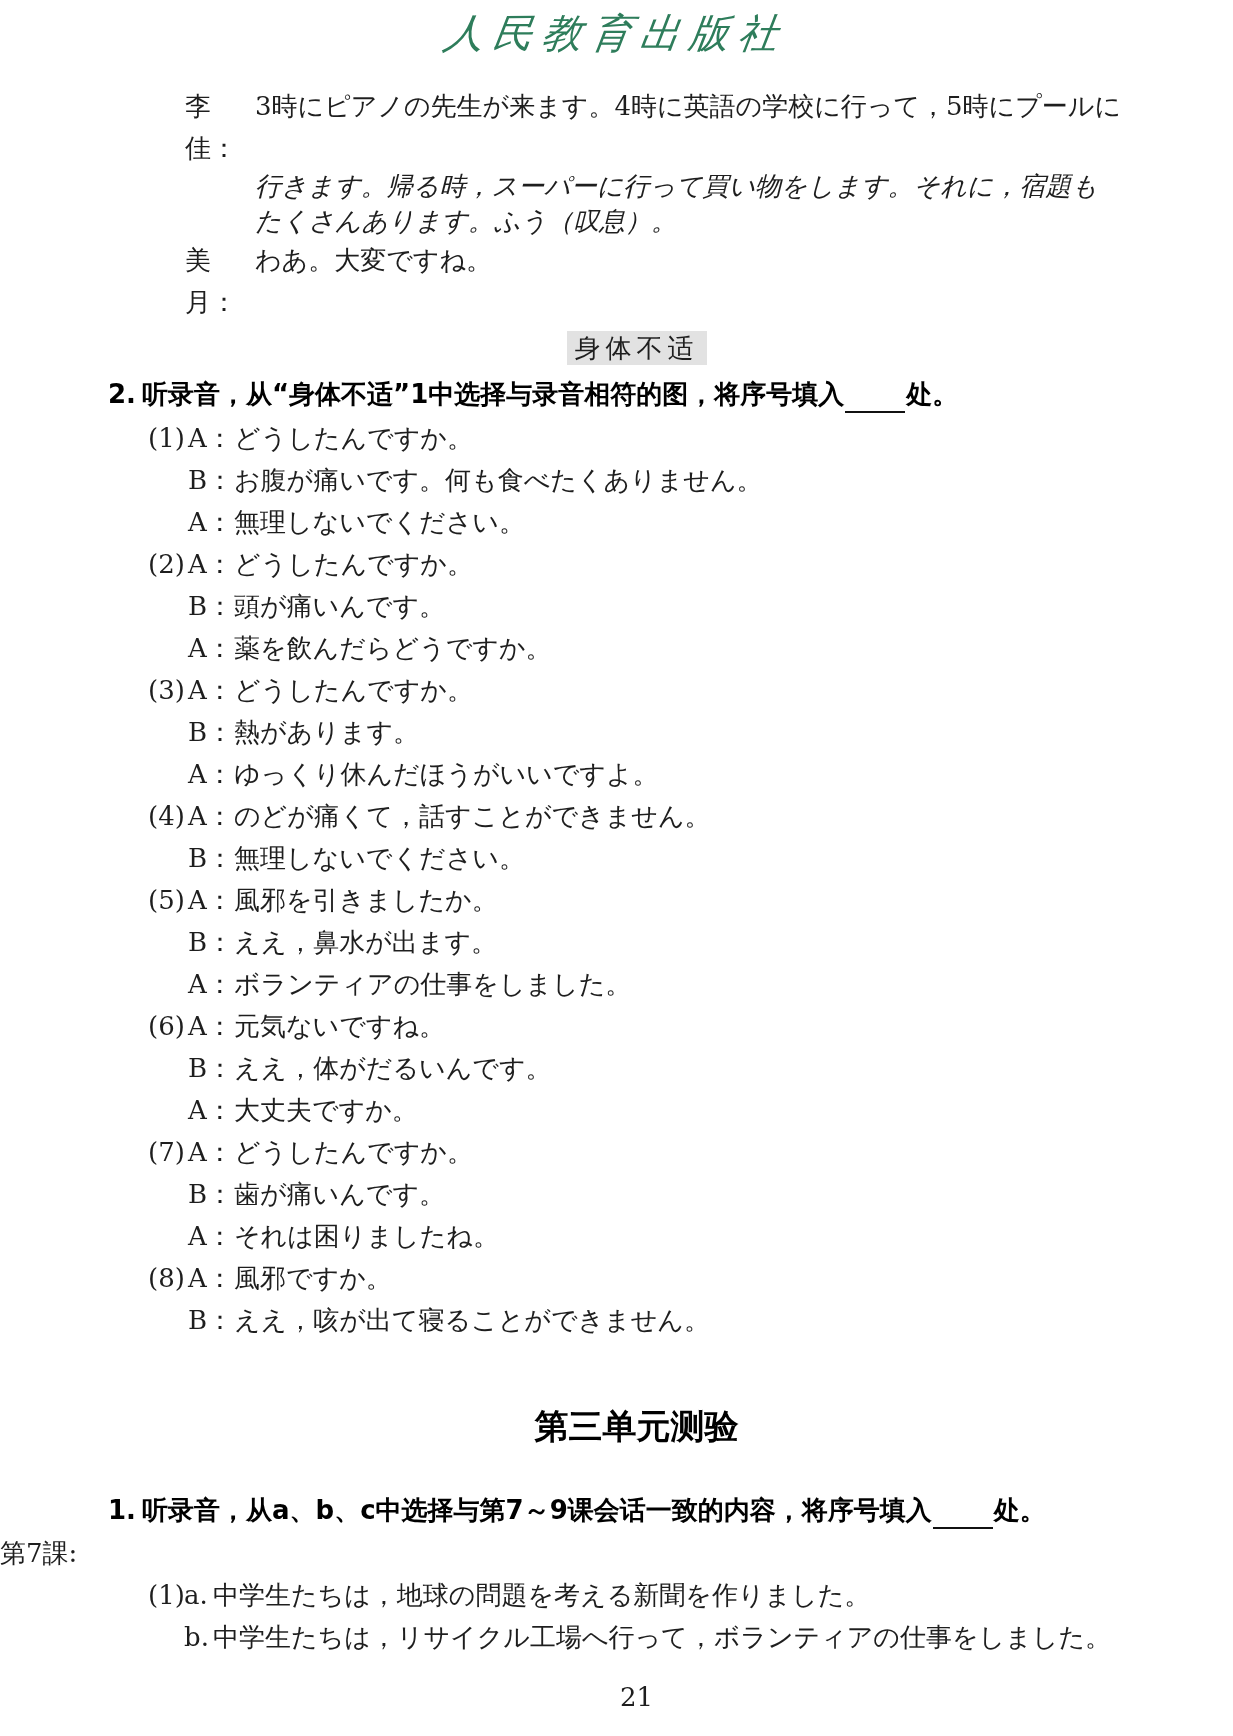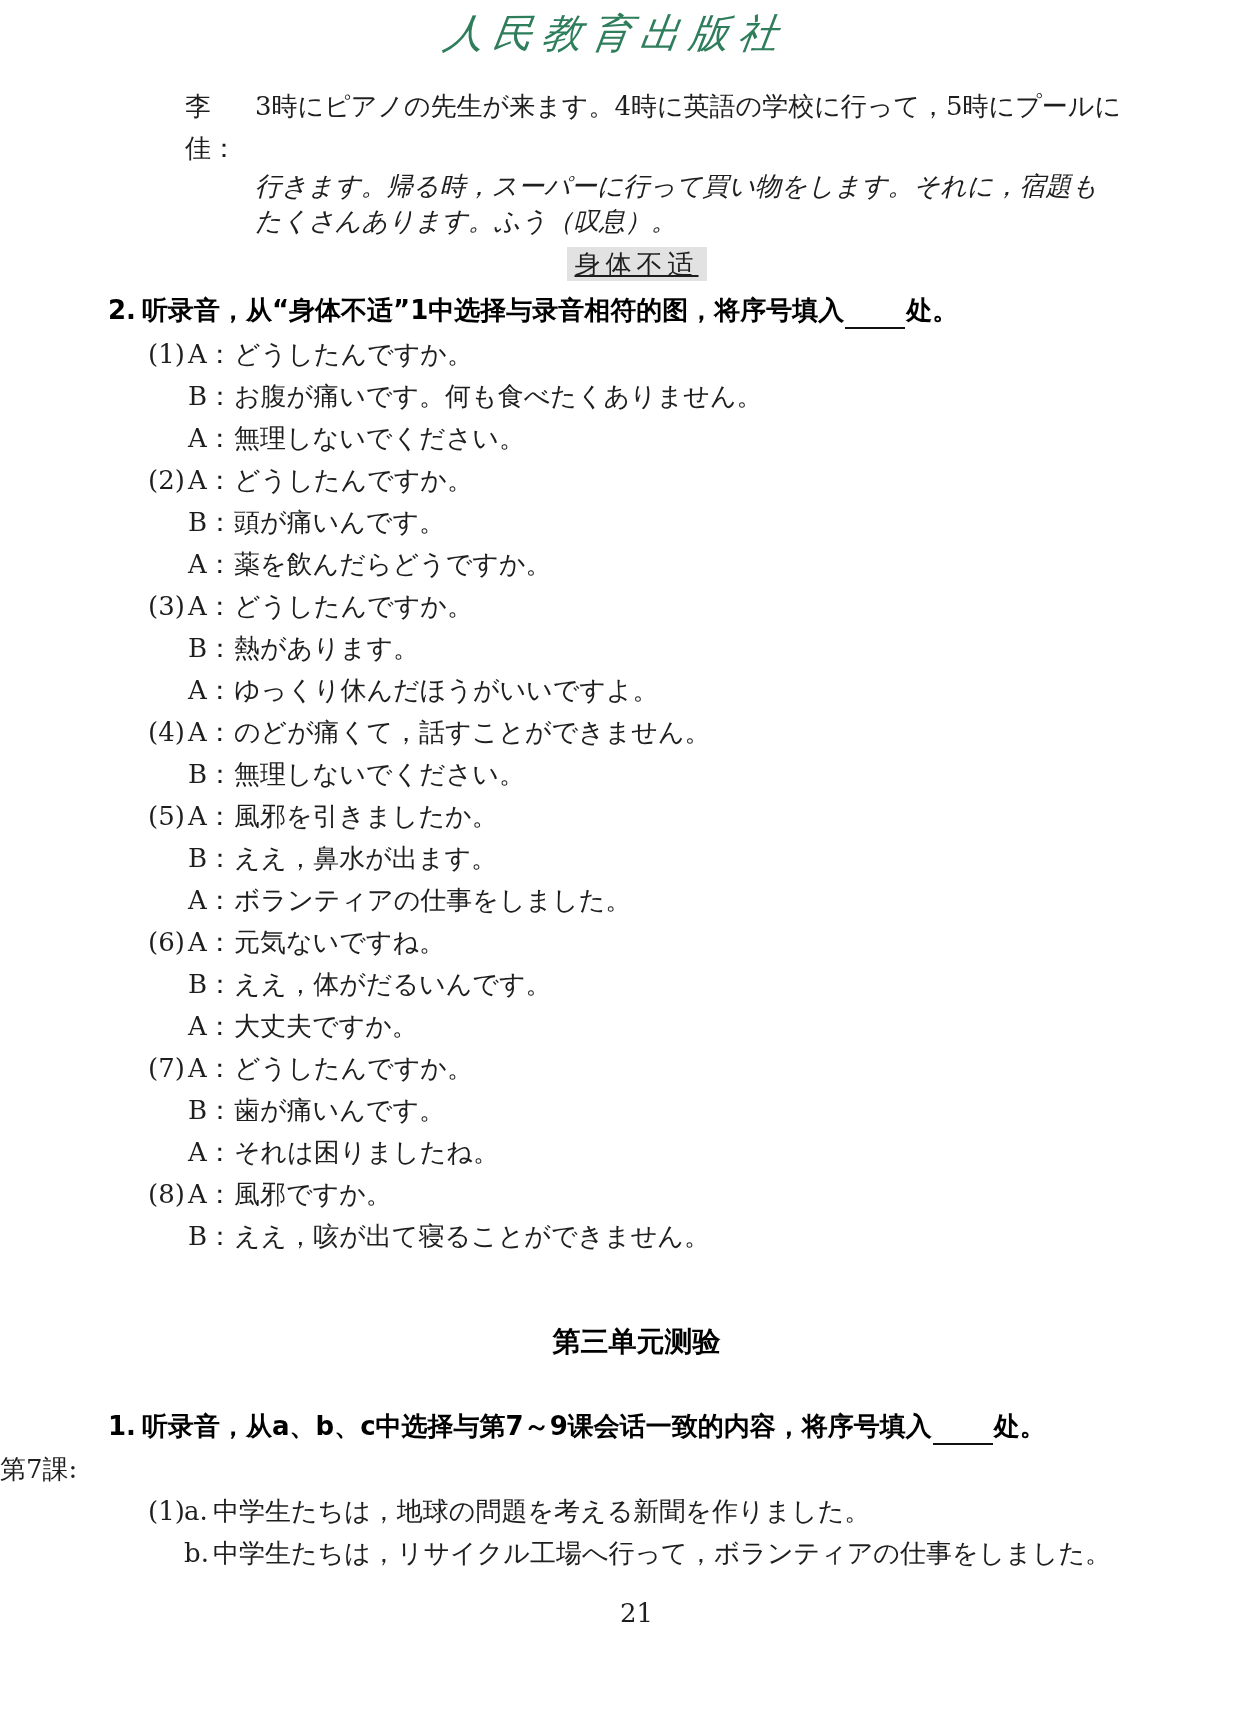--- a/index.html
+++ b/index.html
@@ -25,21 +25,21 @@
   .logo-top { padding-top:8px; }
 
   
   .dialogue { margin-top:27px; }
   .d-row { display:flex; line-height:42px; padding-left:185px; }
   .d-spk { width:70px; flex:none; }
   .d-cont { padding-left:255px;font-style:italic; }
 
   
   .center-col { text-align:center; padding-left:40px; }
-  .label-row { margin-top:8px; line-height:34px;text-decoration:underline; }
+  .label-row { margin-top:8px; line-height:34px; }
   .section-label {
     background:#e2e2e2;
     padding:2px 8px;
     letter-spacing:5px;
   }
 
   
   .instr {
     display:flex;
     margin-top:7px;
@@ -64,21 +64,21 @@
   .row { display:flex; line-height:42px; }
   .num { width:40px; flex:none; margin-left:148px; }
   .spk { width:46px; flex:none; }
   .txt { flex:1; }
 
   
   .unit-title {
     margin:61px 0 0 0;
     font-family:"DejaVu Sans","Liberation Sans",sans-serif;
     font-weight:bold;
-    font-size:28px;
+    font-size:34px;
     line-height:48px;
     color:#000;
   }
   .instr-bottom { margin-top:38px; }
   .lesson { line-height:42px; }
   .opt-row { display:flex; line-height:42px; }
   .opt-num { width:36px; flex:none; margin-left:148px; }
   .opt-label { width:29px; flex:none; }
 
   
@@ -95,20 +95,24 @@
     <div class="d-row">
       <span class="d-spk">李佳：</span>
       <span class="txt">3時にピアノの先生が来ます。4時に英語の学校に行って，5時にプールに</span>
     </div>
     <div class="d-cont">
       <span class="txt">行きます。帰る時，スーパーに行って買い物をします。それに，宿題も</span>
     </div>
     <div class="d-cont">
       <span class="txt">たくさんあります。ふう（叹息）。</span>
     </div>
+    <div class="d-row">
+      <span class="d-spk">美月：</span>
+      <span class="txt">わあ。大変ですね。</span>
+    </div>
   </section>
 
   <div class="center-col label-row">
     <span class="section-label">身体不适</span>
   </div>
 
   <div class="instr">
     <span class="instr-num">2.</span>
     <span class="instr-text"><span>听录音，从“身体不适”1中选择与录音相符的图，将序号填入</span><span class="blank"></span><span>处。</span></span>
   </div>

